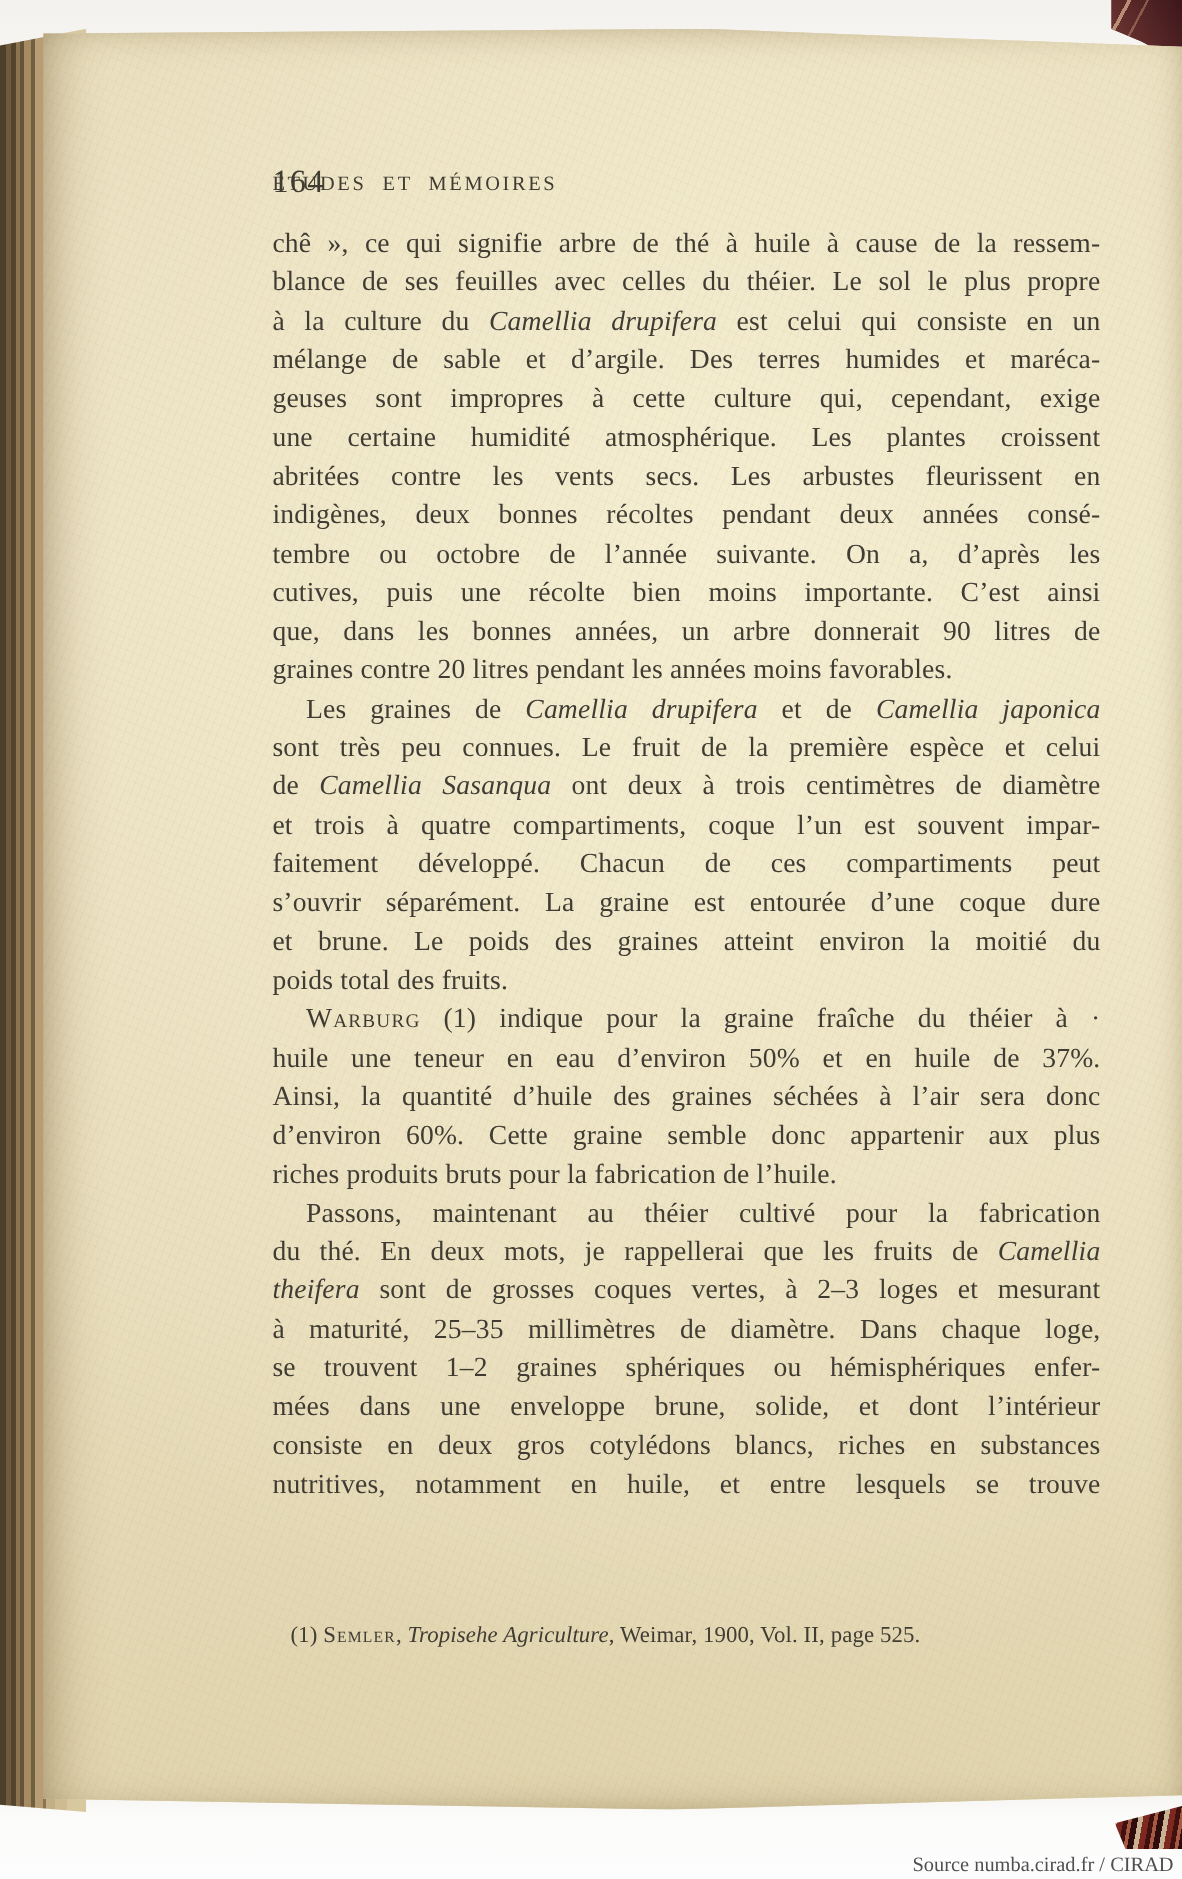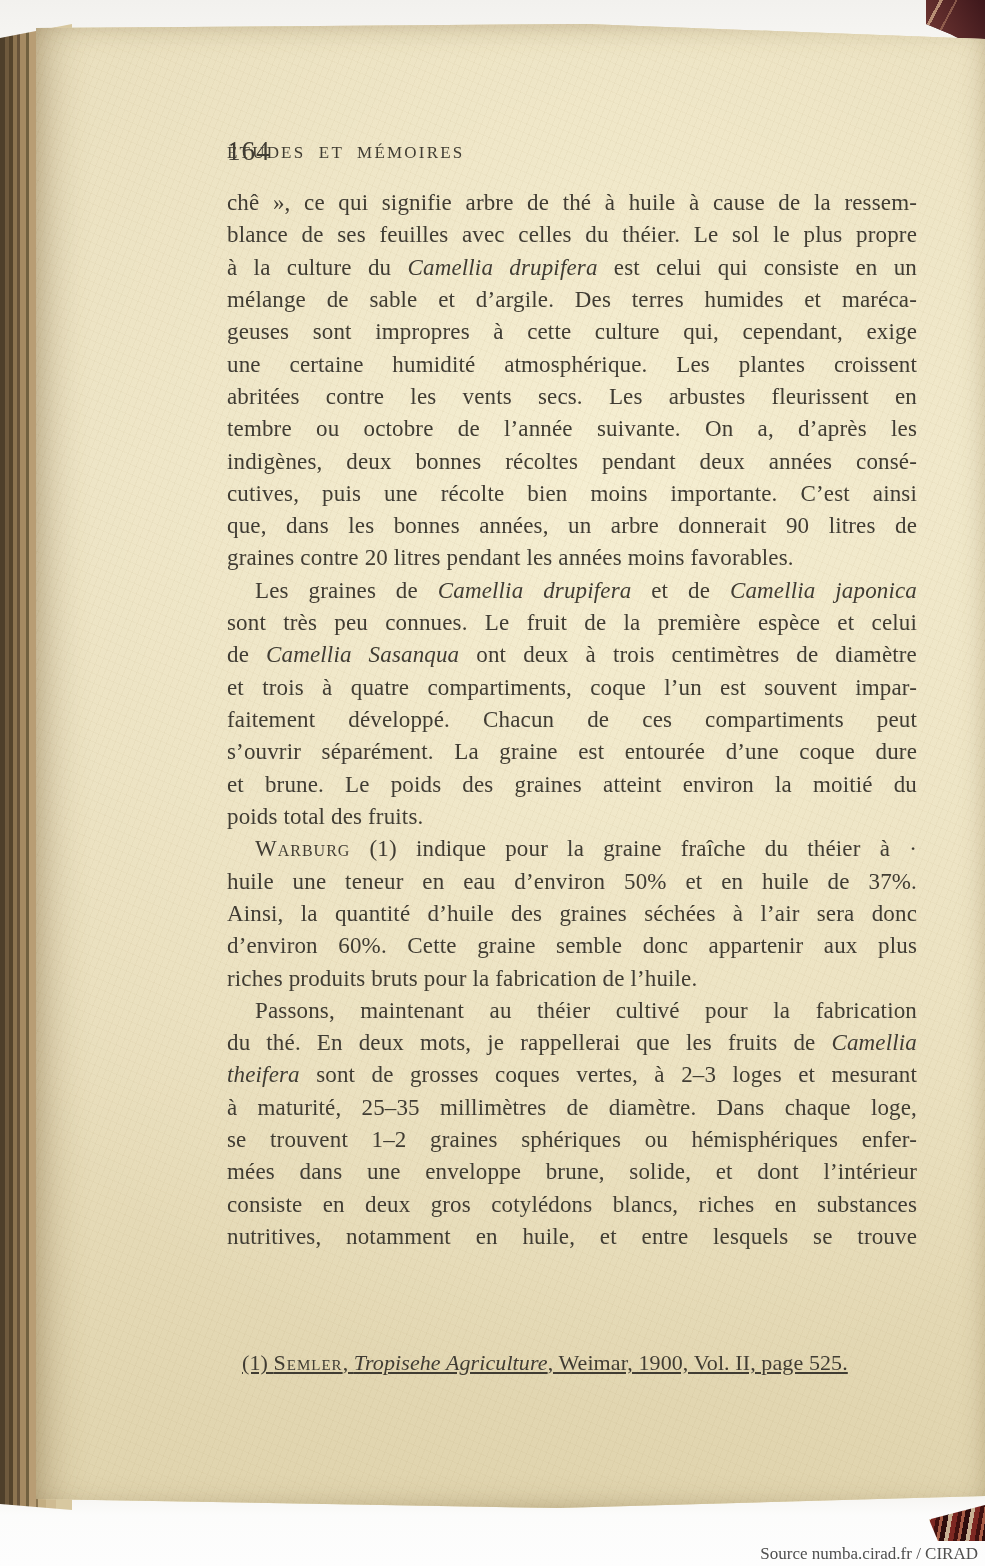--- a/index.html
+++ b/index.html
@@ -74,21 +74,21 @@
   .body-block{left:227px;top:187px;width:690px;font-size:23px;letter-spacing:.15px;}
   .line{
     height:32.32px;line-height:32.32px;white-space:nowrap;
     text-align:justify;text-align-last:justify;text-justify:inter-word;
   }
   .line.lastline{text-align-last:left;}
   .line.indent{padding-left:28px;font-family:Liberation Serif, serif;}
   .it{font-style:italic;}
   .sc{font-variant:small-caps;letter-spacing:1px;}
   .footnote{
-    left:242px;top:1350px;width:670px;font-size:22px;line-height:26px;letter-spacing:.1px;text-decoration:underline;
+    left:242px;top:1350px;width:670px;font-size:19px;line-height:26px;letter-spacing:.1px;
   }
   
   .watermark{
     position:absolute;right:7px;bottom:2px;
     font-family:Liberation Serif, serif;font-size:17px;color:var(--wm);
   }
 </style>
 </head>
 <body>
 
@@ -107,22 +107,22 @@
 
   <div class="print body-block">
       <div>
         <div class="line"><span>chê », ce qui signifie arbre de thé à huile à cause de la ressem-</span></div>
         <div class="line"><span>blance de ses feuilles avec celles du théier. Le sol le plus propre</span></div>
         <div class="line"><span>à la culture du </span><span class="it">Camellia drupifera</span><span> est celui qui consiste en un</span></div>
         <div class="line"><span>mélange de sable et d’argile. Des terres humides et maréca-</span></div>
         <div class="line"><span>geuses sont impropres à cette culture qui, cependant, exige</span></div>
         <div class="line"><span>une certaine humidité atmosphérique. Les plantes croissent</span></div>
         <div class="line"><span>abritées contre les vents secs. Les arbustes fleurissent en</span></div>
+        <div class="line"><span>indigènes, deux bonnes récoltes pendant deux années consé-</span></div>
         <div class="line"><span>tembre ou octobre de l’année suivante. On a, d’après les</span></div>
-        <div class="line"><span>indigènes, deux bonnes récoltes pendant deux années consé-</span></div>
         <div class="line"><span>cutives, puis une récolte bien moins importante. C’est ainsi</span></div>
         <div class="line"><span>que, dans les bonnes années, un arbre donnerait 90 litres de</span></div>
         <div class="line lastline"><span>graines contre 20 litres pendant les années moins favorables.</span></div>
       </div>
       <div>
         <div class="line indent"><span>Les graines de </span><span class="it">Camellia drupifera</span><span> et de </span><span class="it">Camellia japonica</span></div>
         <div class="line"><span>sont très peu connues. Le fruit de la première espèce et celui</span></div>
         <div class="line"><span>de </span><span class="it">Camellia Sasanqua</span><span> ont deux à trois centimètres de diamètre</span></div>
         <div class="line"><span>et trois à quatre compartiments, coque l’un est souvent impar-</span></div>
         <div class="line"><span>faitement développé. Chacun de ces compartiments peut</span></div>

